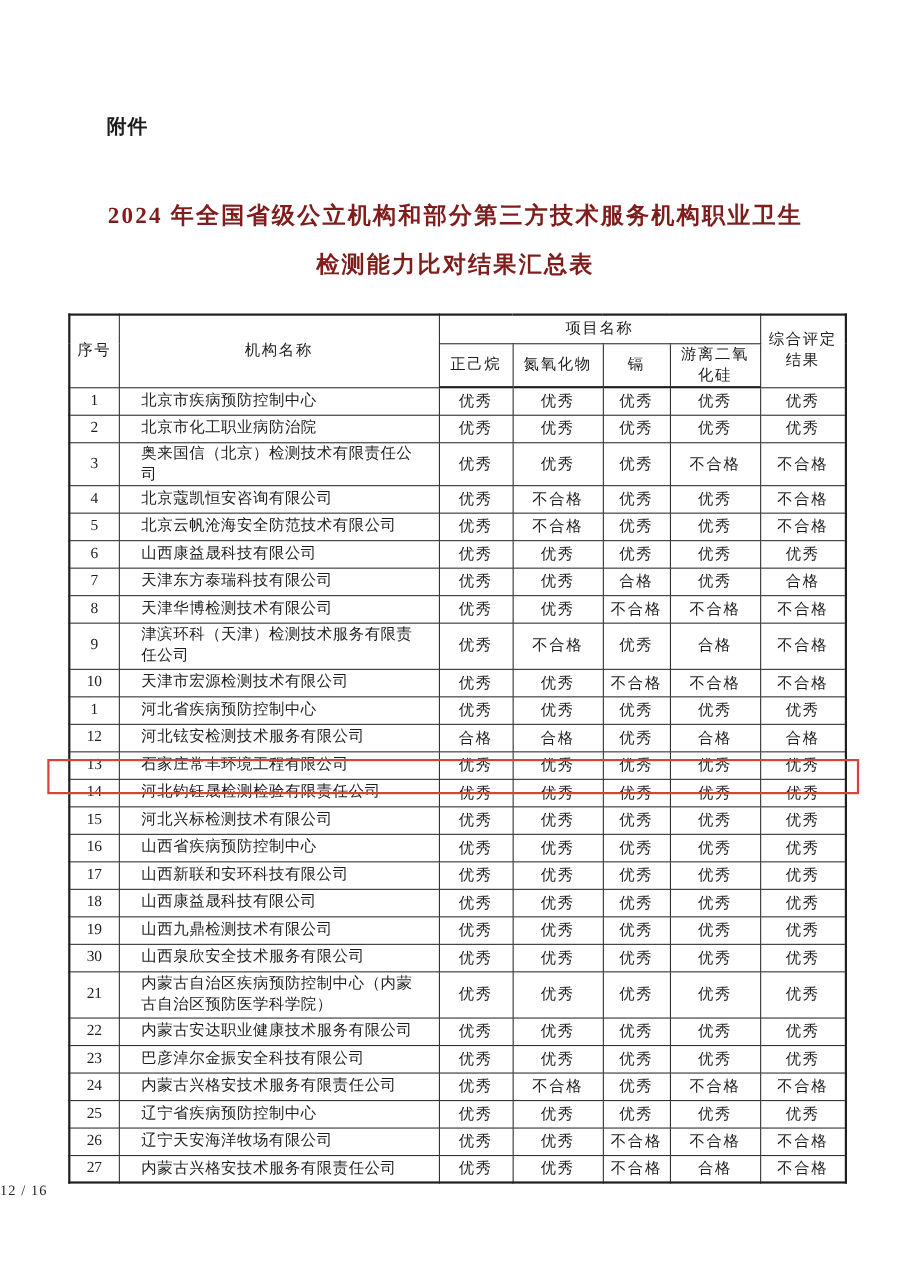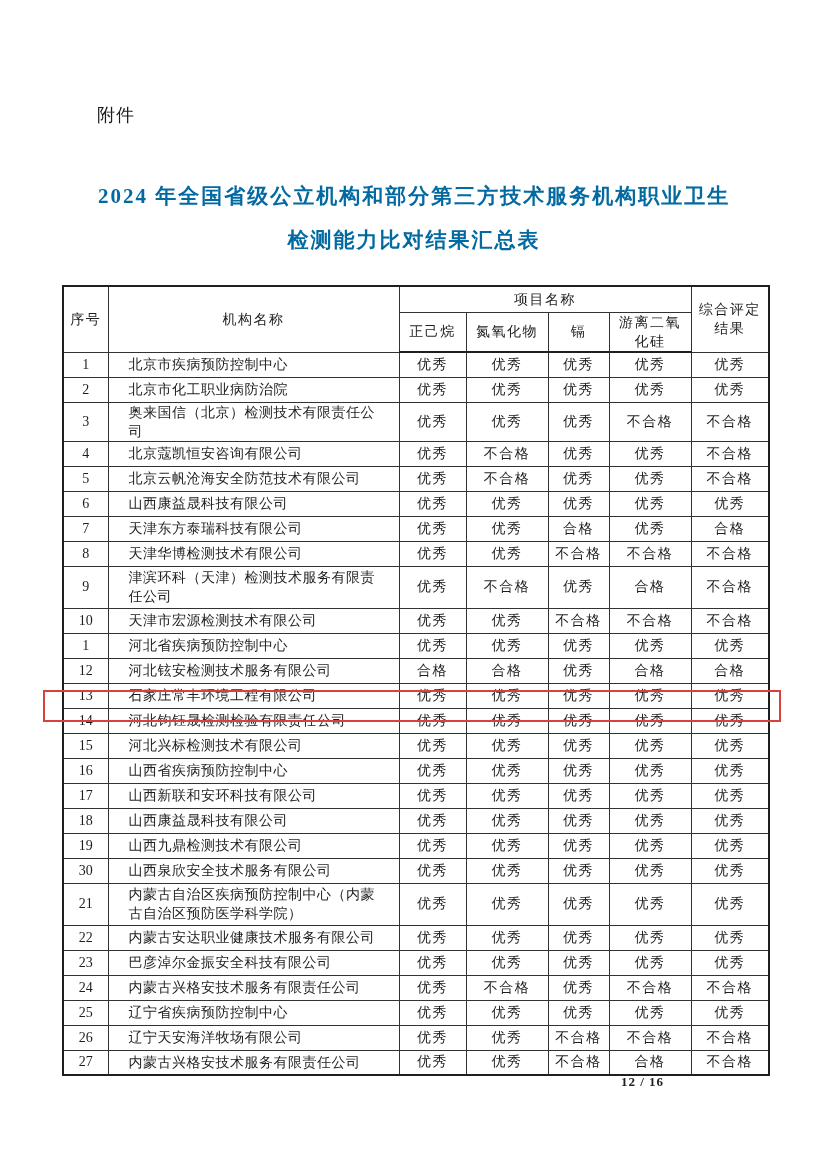--- a/index.html
+++ b/index.html
@@ -10,34 +10,34 @@
   body {
     position: relative;
     font-family: "Liberation Serif", "DejaVu Serif", serif;
     color: #1c1c1c;
     overflow: hidden;
   }
   .attachment {
     position: absolute;
     left: 97px; top: 103px;
     font-family: "Liberation Sans", "DejaVu Sans", sans-serif;
-    font-weight: 400;
+    font-weight: 700;
     font-size: 18px;
     letter-spacing: 1px;
   }
   .title {
     position: absolute;
     left: 0; top: 174px;
     width: 828px;
     text-align: center;
     font-weight: 700;
     font-size: 21px;
     letter-spacing: 2px;
     line-height: 44px;
-    color: #0369a1;
+    color: #7f1d1d;
   }
   table.results {
     position: absolute;
     left: 62px; top: 285px;
     width: 706px;
     border-collapse: collapse;
     table-layout: fixed;
     border: 2px solid #1f1f1f;
   }
   th, td {
@@ -70,25 +70,24 @@
     position: absolute;
     left: 43px; top: 690px;
     width: 738px; height: 32px;
     border: 2px solid #d8423c;
     pointer-events: none;
   }
   .pagenum {
     position: absolute;
     left: 0; top: 1074px;
     width: 664px;
-    text-align: right;
+    text-align: left;
     font-size: 13px;
     letter-spacing: 1px;
     color: #222222;
-    font-weight: bold;
   }
 </style>
 </head>
 <body>
 
 <div class="attachment">附件</div>
 
 <div class="title">
   <div>2024 年全国省级公立机构和部分第三方技术服务机构职业卫生</div>
   <div>检测能力比对结果汇总表</div>

